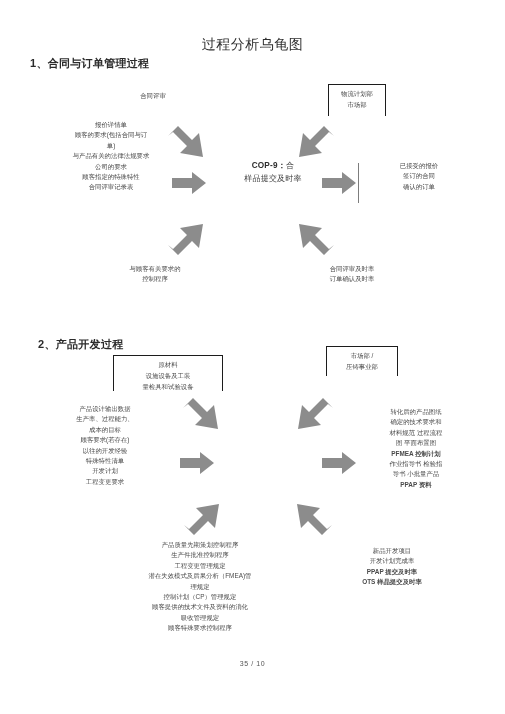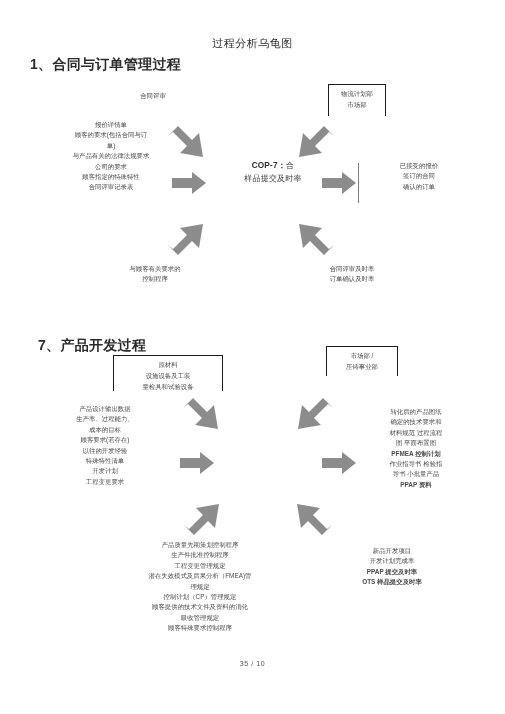--- a/index.html
+++ b/index.html
@@ -21,28 +21,28 @@
     width: 505px;
     height: 714px;
     background: #fff;
   }
 
   .doc-title {
     position: absolute;
     left: 0; top: 36px;
     width: 505px;
     text-align: center;
-    font-size: 11px;
+    font-size: 14px;
     color: #2f2f2f;
     letter-spacing: 0.5px;
   }
 
   .section-head {
     position: absolute;
-    font-size: 14px;
+    font-size: 11px;
     font-weight: bold;
     color: #2b2b2b;
     letter-spacing: .3px;
     white-space: nowrap;
   }
   #sec1-head { left: 30px; top: 56px; }
   #sec2-head { left: 38px; top: 337px; }
 
   
   .tblock {
@@ -133,21 +133,21 @@
     <div class="ln">报价详情单</div>
     <div class="ln">顾客的要求(包括合同与订</div>
     <div class="ln">单)</div>
     <div class="ln">与产品有关的法律法规要求</div>
     <div class="ln">公司的要求</div>
     <div class="ln">顾客指定的特殊特性</div>
     <div class="ln">合同评审记录表</div>
   </div>
 
   <div class="center-proc" style="left:228px; top:160px; width:90px;">
-    <span class="cop">COP-7：</span><span>合</span>
+    <span class="cop">COP-9：</span><span>合</span>
     <div>样品提交及时率</div>
   </div>
 
   <div class="tblock" style="left:373px; top:161px; width:92px;">
     <div class="ln">已接受的报价</div>
     <div class="ln">签订的合同</div>
     <div class="ln">确认的订单</div>
   </div>
 
   <div class="tblock" style="left:90px; top:264px; width:130px;">
@@ -190,21 +190,21 @@
     </svg>
   </div>
 
   <div class="arrow" style="left:322px; top:172px;">
     <svg width="34" height="22" viewBox="0 0 34 22">
       <path d="M0,6 L20,6 L20,0 L34,11 L20,22 L20,16 L0,16 Z" fill="#8c8c8c"></path>
     </svg>
   </div>
   <div class="vbar" style="left:358px; top:163px; height:40px;"></div>
 
-  <div class="section-head" id="sec2-head">7、产品开发过程</div>
+  <div class="section-head" id="sec2-head">2、产品开发过程</div>
 
   <div class="box open-bottom" id="s2-resource" style="left:113px; top:355px; width:110px; height:36px;">
     <div class="ln">原材料</div>
     <div class="ln">设施设备及工装</div>
     <div class="ln">量检具和试验设备</div>
   </div>
 
   <div class="box open-bottom" id="s2-supplier" style="left:326px; top:346px; width:72px; height:30px;">
     <div class="ln">市场部 /</div>
     <div class="ln">压铸事业部</div>

